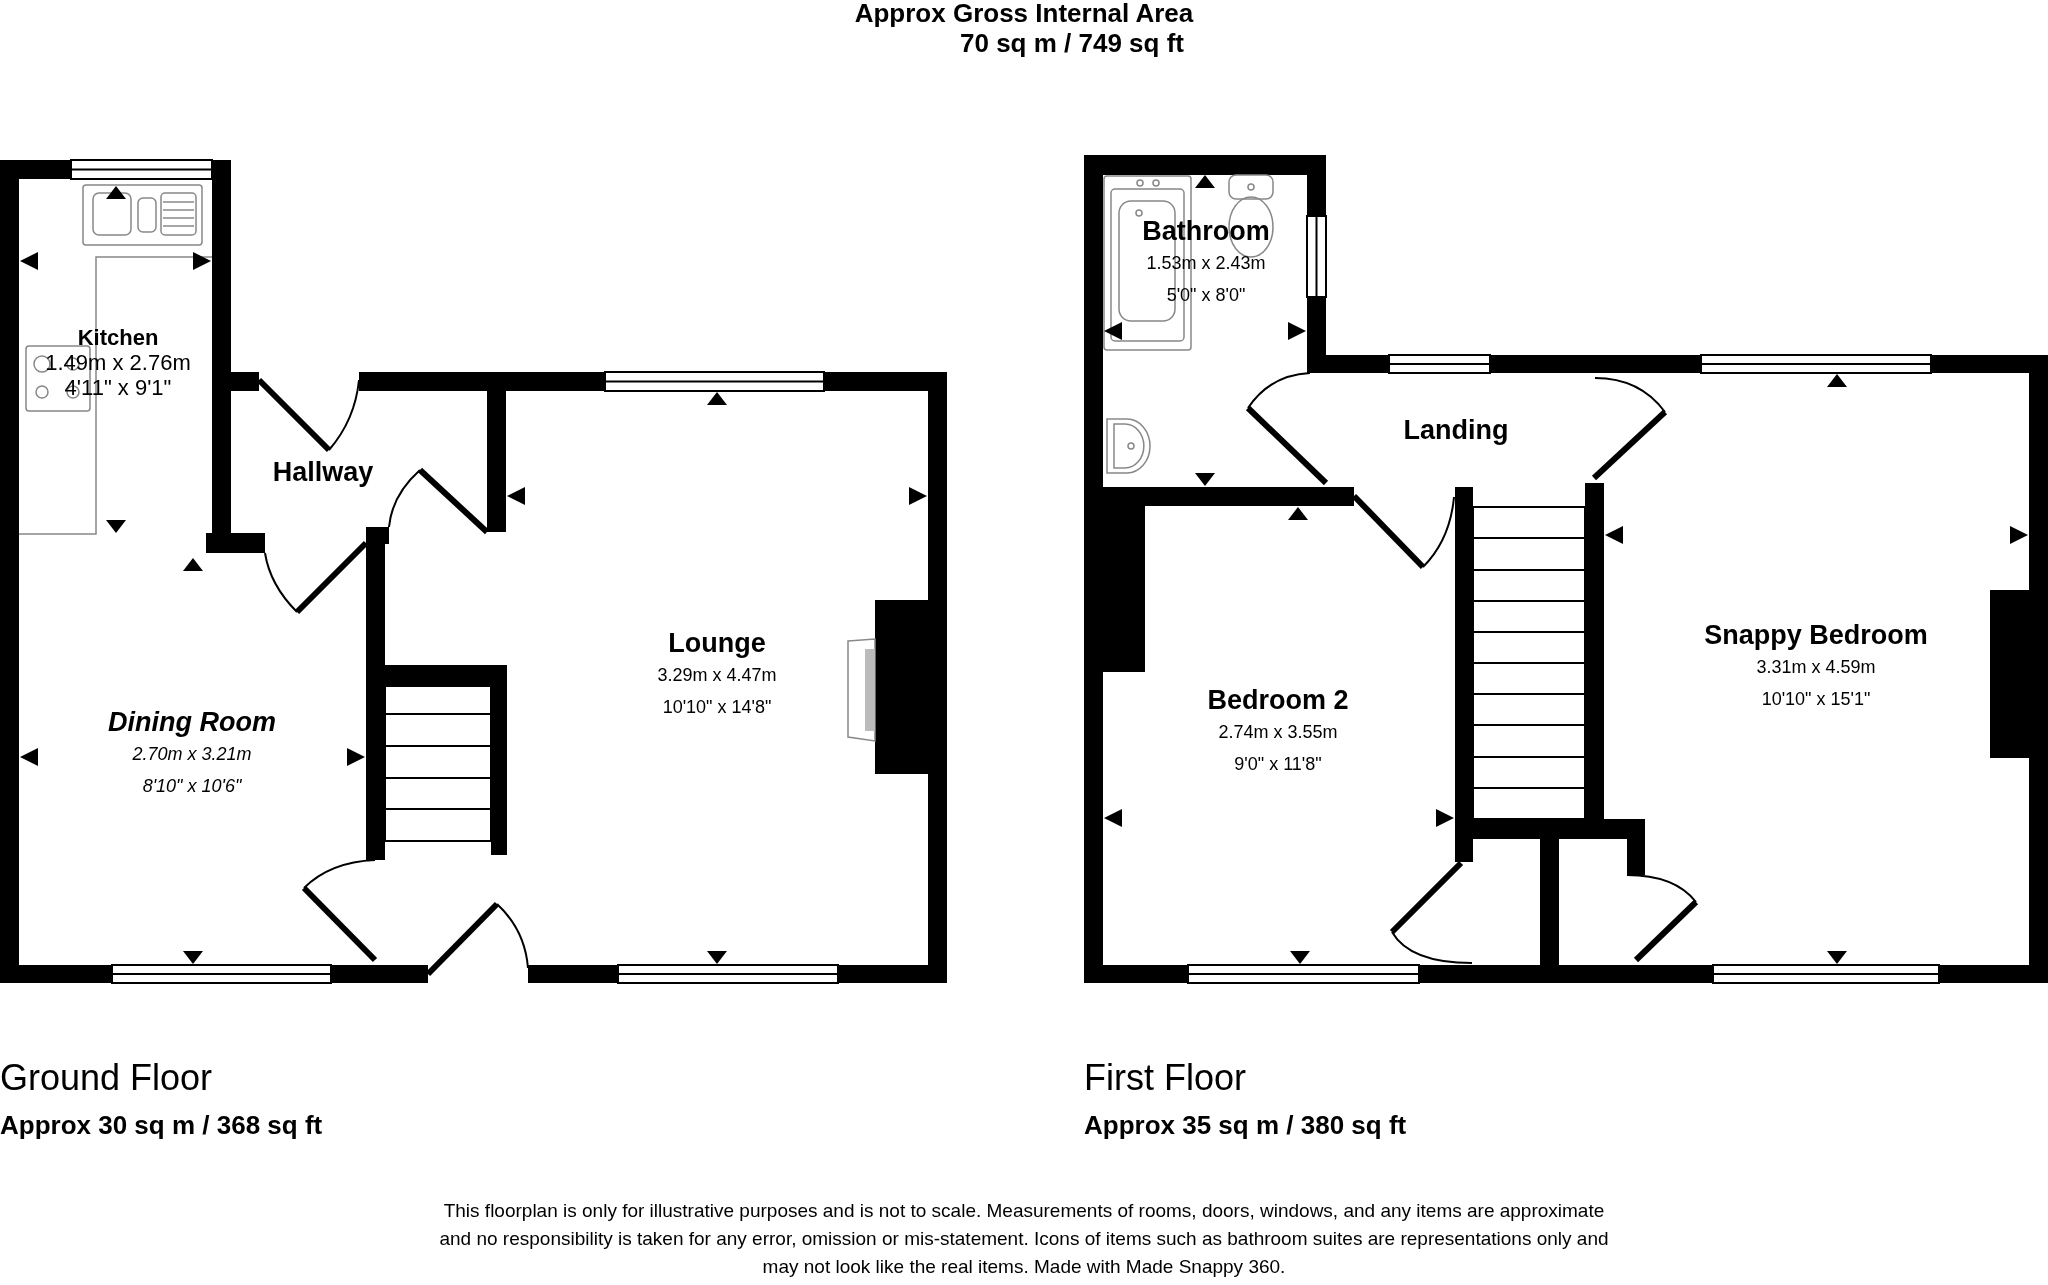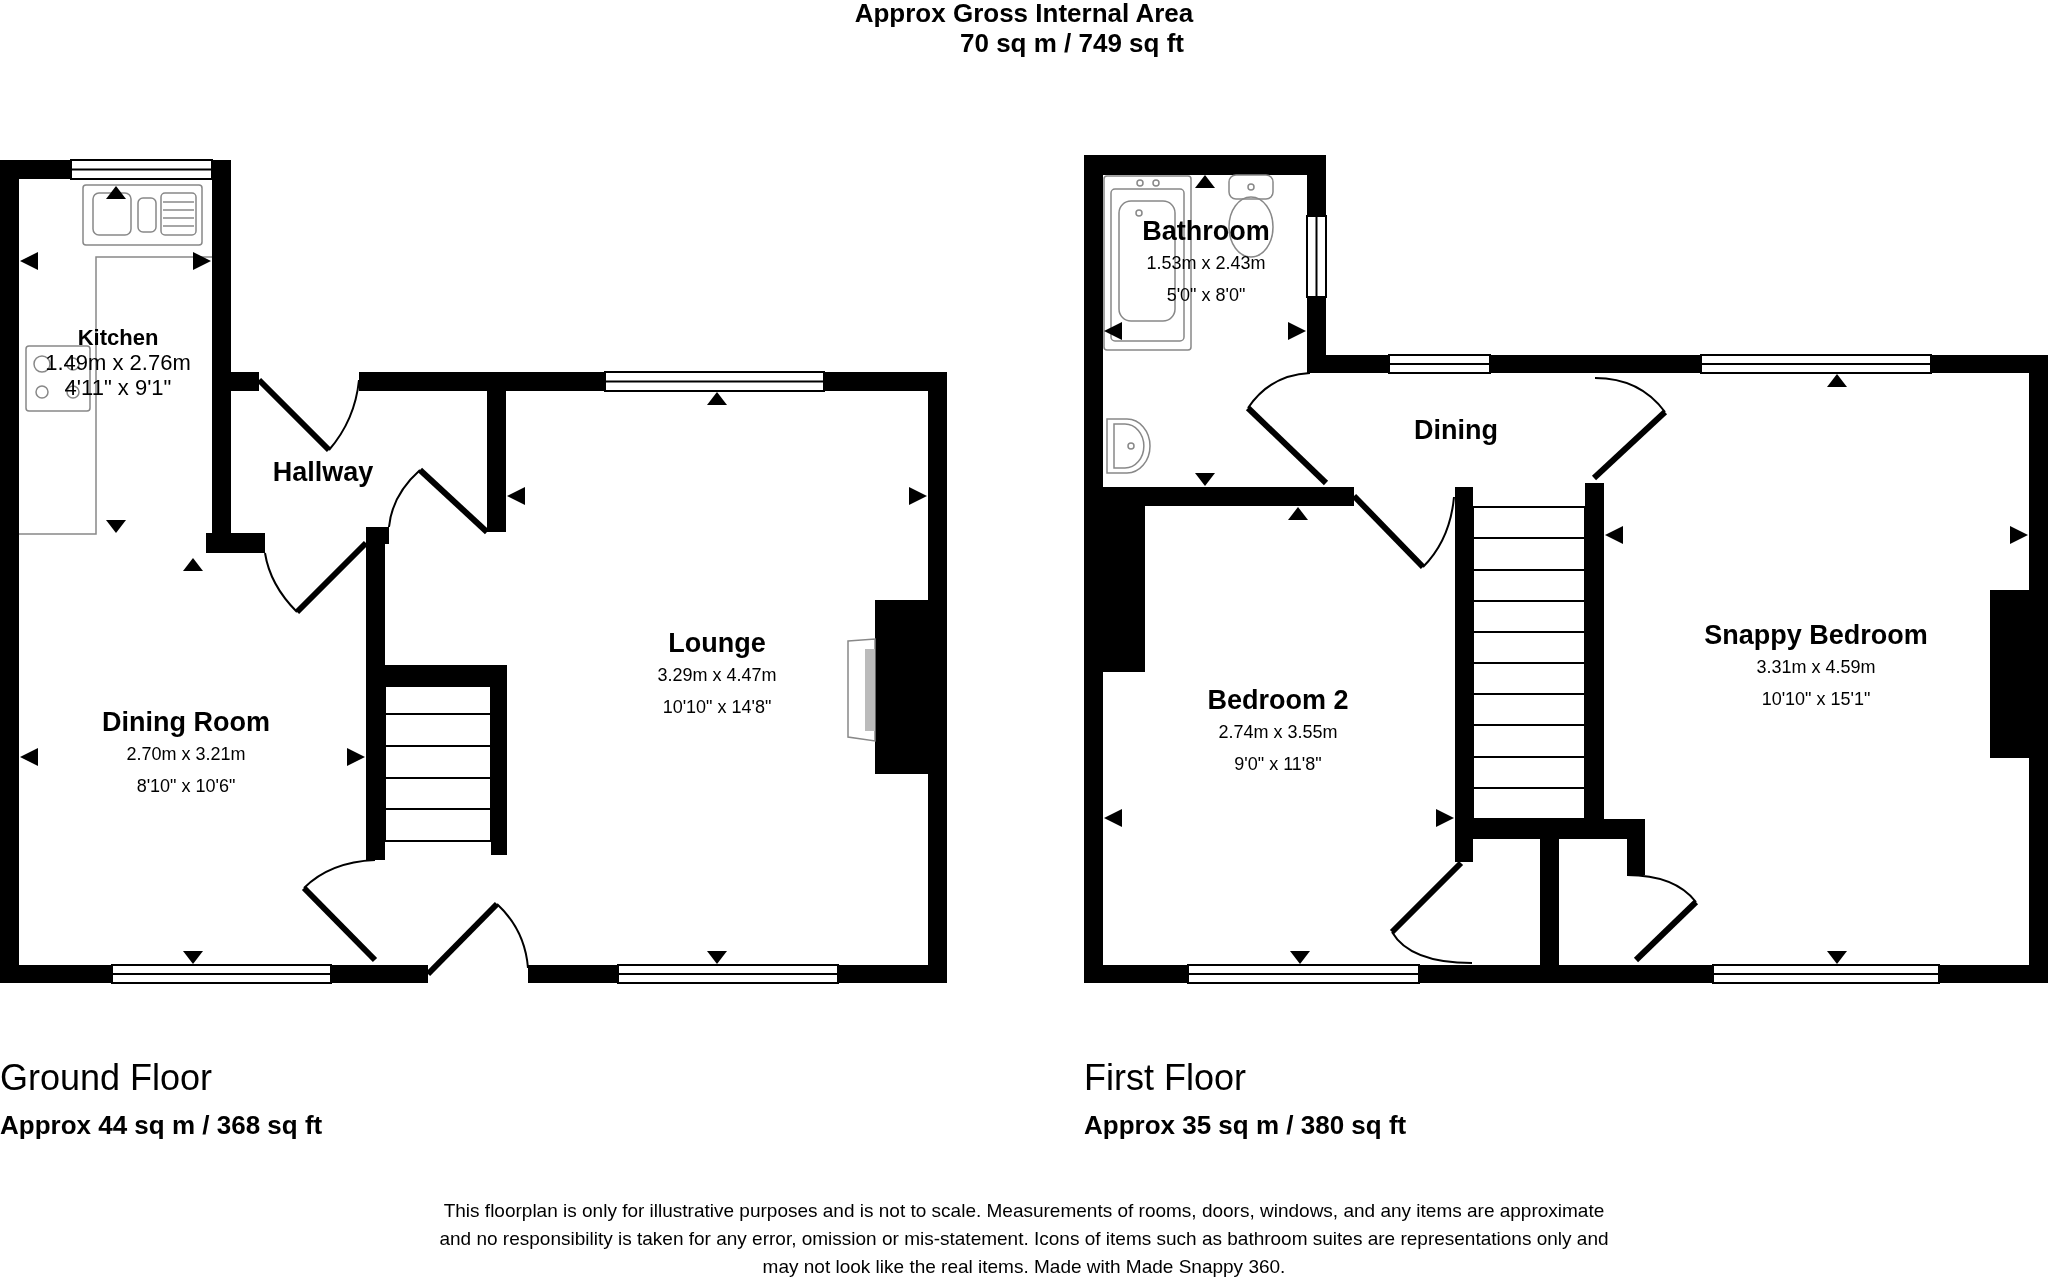--- a/index.html
+++ b/index.html
@@ -256,50 +256,50 @@
 </svg>
 
 <div class="room-label" style="left:118px; top:325px;">
   <span class="room-name small">Kitchen</span>
   <span class="room-dim small">1.49m x 2.76m</span>
   <span class="room-dim small">4'11" x 9'1"</span>
 </div>
 <div class="room-label" style="left:323px; top:456px;text-align:right;">
   <span class="room-name">Hallway</span>
 </div>
-<div class="room-label" style="left:186px; top:706px;">
+<div class="room-label" style="left:192px; top:706px;font-style:italic;">
   <span class="room-name">Dining Room</span>
   <span class="room-dim">2.70m x 3.21m</span>
   <span class="room-dim">8'10" x 10'6"</span>
 </div>
 <div class="room-label" style="left:717px; top:627px;">
   <span class="room-name">Lounge</span>
   <span class="room-dim">3.29m x 4.47m</span>
   <span class="room-dim">10'10" x 14'8"</span>
 </div>
 
 <div class="room-label" style="left:1206px; top:215px;">
   <span class="room-name">Bathroom</span>
   <span class="room-dim">1.53m x 2.43m</span>
   <span class="room-dim">5'0" x 8'0"</span>
 </div>
 <div class="room-label" style="left:1456px; top:414px;">
-  <span class="room-name">Dining</span>
+  <span class="room-name">Landing</span>
 </div>
 <div class="room-label" style="left:1278px; top:684px;">
   <span class="room-name">Bedroom 2</span>
   <span class="room-dim">2.74m x 3.55m</span>
   <span class="room-dim">9'0" x 11'8"</span>
 </div>
 <div class="room-label" style="left:1816px; top:619px;">
   <span class="room-name">Snappy Bedroom</span>
   <span class="room-dim">3.31m x 4.59m</span>
   <span class="room-dim">10'10" x 15'1"</span>
 </div>
 
 <div class="abs floor-title" style="left:0px; top:1058px;">Ground Floor</div>
-<div class="abs floor-area" style="left:0px; top:1110px;">Approx 44 sq m / 368 sq ft</div>
+<div class="abs floor-area" style="left:0px; top:1110px;">Approx 30 sq m / 368 sq ft</div>
 <div class="abs floor-title" style="left:1084px; top:1058px;text-align:right;">First Floor</div>
 <div class="abs floor-area" style="left:1084px; top:1110px;">Approx 35 sq m / 380 sq ft</div>
 
 <div class="abs disclaimer" style="top:1197px;">This floorplan is only for illustrative purposes and is not to scale. Measurements of rooms, doors, windows, and any items are approximate</div>
 <div class="abs disclaimer" style="top:1225px;">and no responsibility is taken for any error, omission or mis-statement. Icons of items such as bathroom suites are representations only and</div>
 <div class="abs disclaimer" style="top:1253px;">may not look like the real items. Made with Made Snappy 360.</div>
 
 </body></html>

